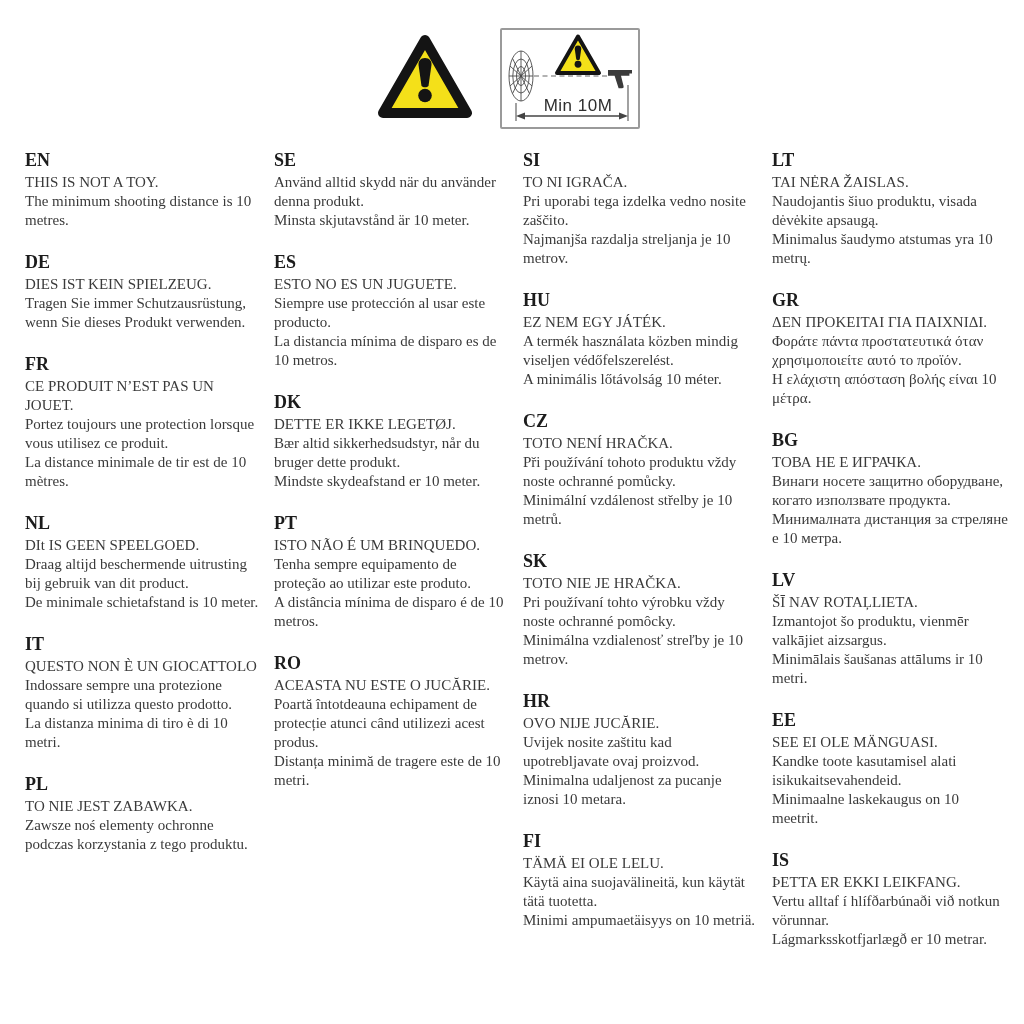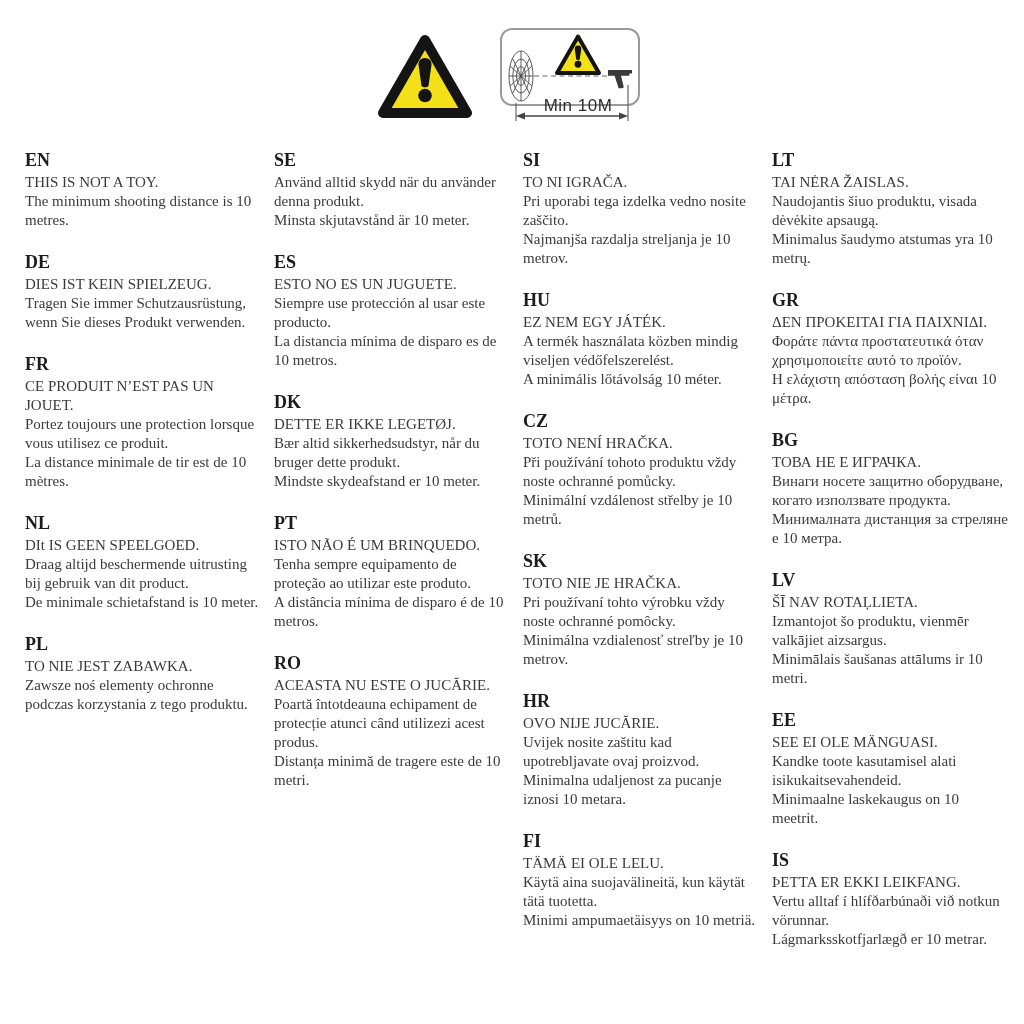--- a/index.html
+++ b/index.html
@@ -11,22 +11,22 @@
     position:relative;
     overflow:hidden;
   }
   .page{position:absolute;inset:0;}
 
   
   .big-triangle{
     position:absolute;left:377px;top:28px;width:96px;height:98px;
   }
   .distance-box{
-    position:absolute;left:500px;top:28px;width:140px;height:78px;
-    border:2px solid #9a9a9a;border-radius:12px;
+    position:absolute;left:500px;top:28px;width:140px;height:101px;
+    border:2px solid #9a9a9a;border-radius:2px;
     box-sizing:border-box;background:#fff;
   }
   .distance-box svg{position:absolute;left:0;top:0;}
   .min-label{
     position:absolute;left:24px;top:66px;width:104px;
     text-align:center;font-size:17px;color:#2e2e2e;letter-spacing:.5px;
   }
 
   
   .columns{
@@ -111,20 +111,26 @@
           <p class="lang-line">Portez toujours une protection lorsque vous utilisez ce produit.</p>
           <p class="lang-line">La distance minimale de tir est de 10 mètres.</p>
         </section>
         <section class="lang-block">
           <h2 class="lang-code">NL</h2>
           <p class="lang-line">DIt IS GEEN SPEELGOED.</p>
           <p class="lang-line">Draag altijd beschermende uitrusting bij gebruik van dit product.</p>
           <p class="lang-line">De minimale schietafstand is 10 meter.</p>
         </section>
         <section class="lang-block">
+          <h2 class="lang-code">IT</h2>
+          <p class="lang-line">QUESTO NON È UN GIOCATTOLO</p>
+          <p class="lang-line">Indossare sempre una protezione quando si utilizza questo prodotto.</p>
+          <p class="lang-line">La distanza minima di tiro è di 10 metri.</p>
+        </section>
+        <section class="lang-block">
           <h2 class="lang-code">PL</h2>
           <p class="lang-line">TO NIE JEST ZABAWKA.</p>
           <p class="lang-line">Zawsze noś elementy ochronne podczas korzystania z tego produktu.</p>
         </section>
       </div>
       <div class="col">
         <section class="lang-block">
           <h2 class="lang-code">SE</h2>
           <p class="lang-line">Använd alltid skydd när du använder denna produkt.</p>
           <p class="lang-line">Minsta skjutavstånd är 10 meter.</p>

